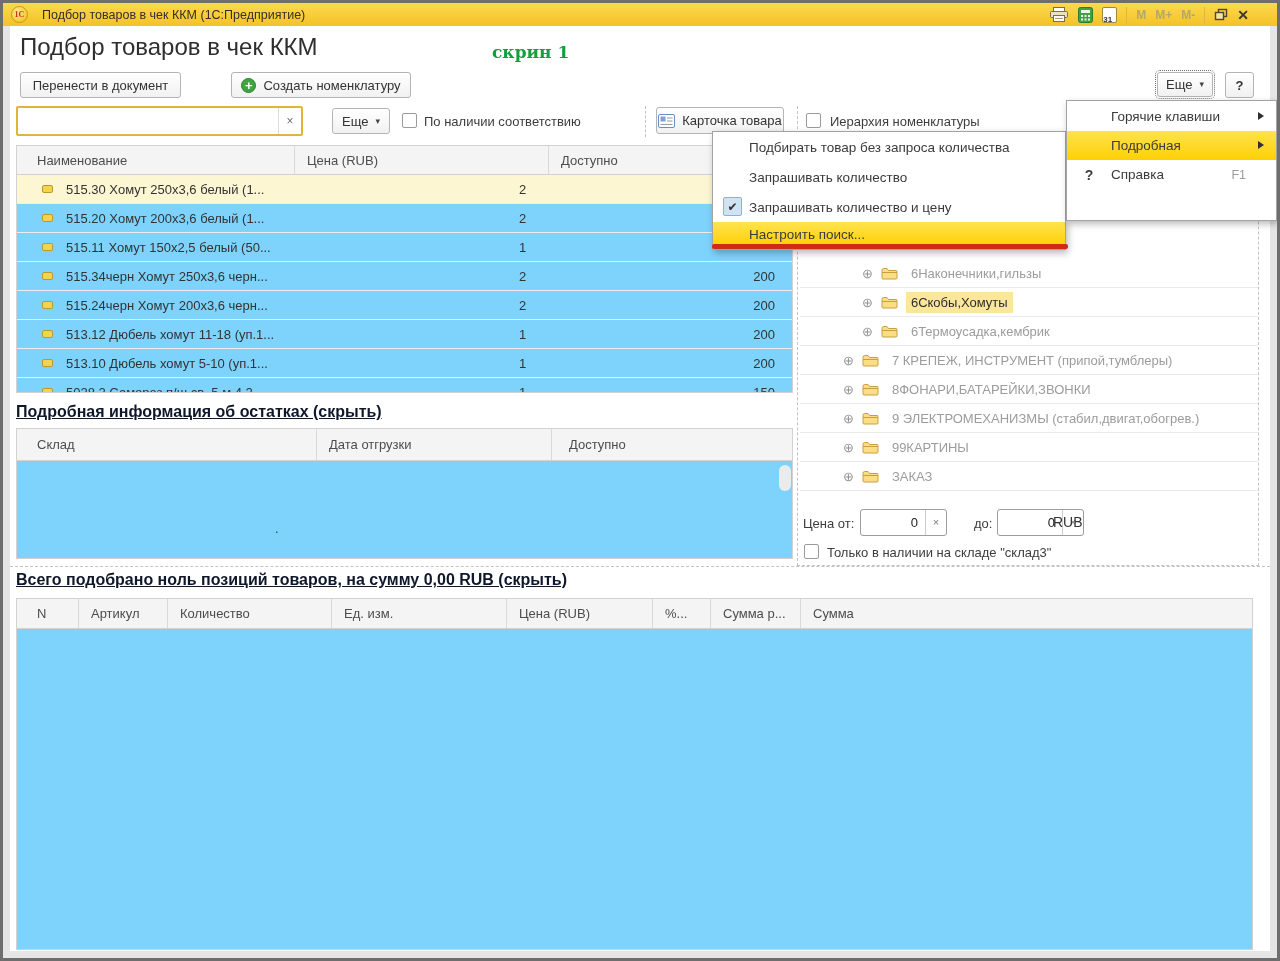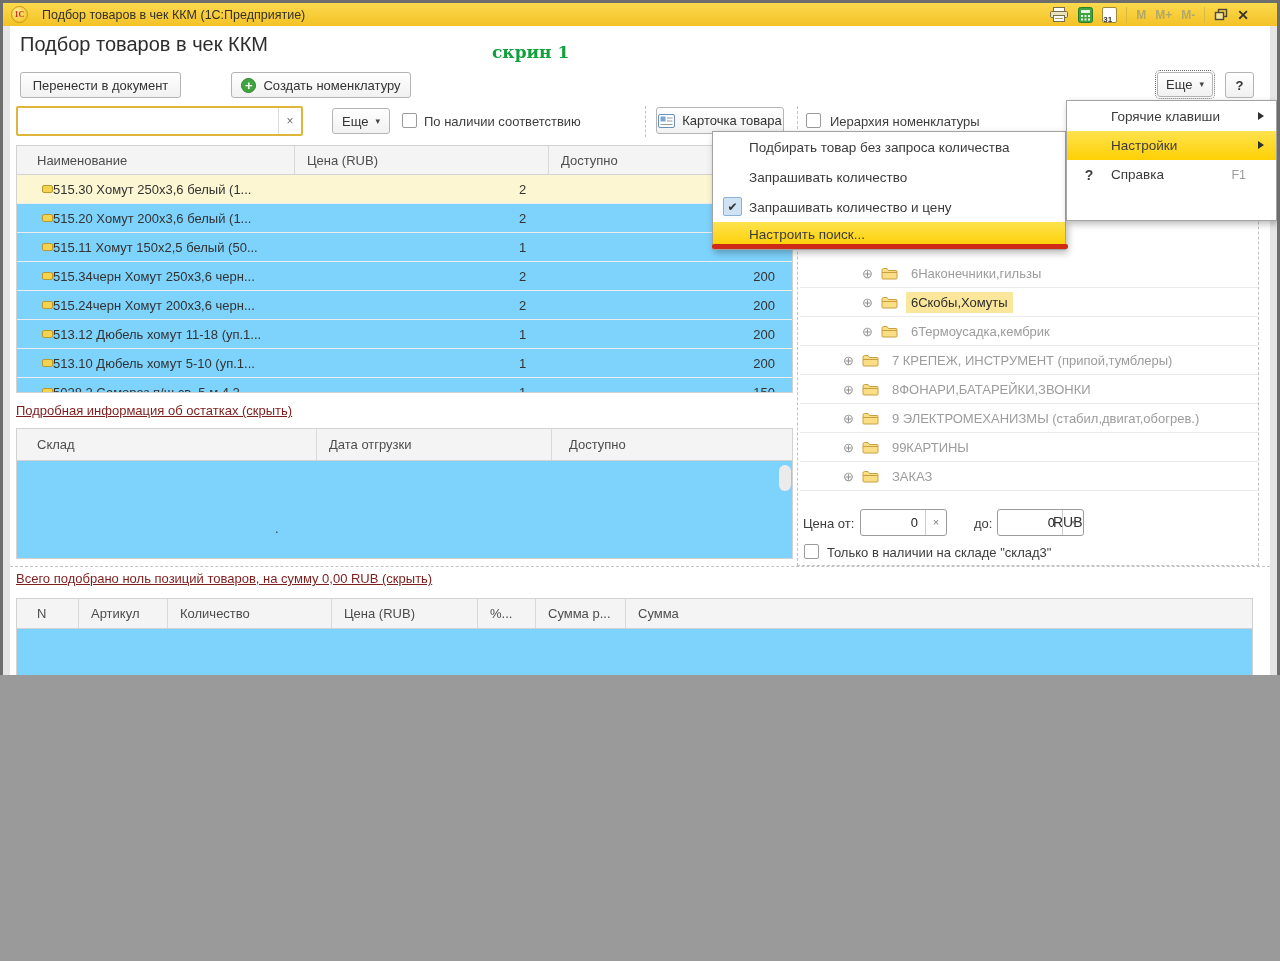--- a/index.html
+++ b/index.html
@@ -1,17 +1,17 @@
 <!DOCTYPE html>
 <html><head>
 <meta charset="utf-8">
 <style>
   * { margin:0; padding:0; box-sizing:border-box; }
   html,body { background:#9a9a9a; }
-  .stage { position:relative; width:1280px; height:675px; background:#e6e6e6;
+  .stage { position:relative; width:1280px; height:961px; background:#e6e6e6;
            font-family:"Liberation Sans", sans-serif; overflow:hidden;
            -webkit-font-smoothing:antialiased; }
   .edge { position:absolute; background:#6e6e6e; z-index:60; }
   .e-top{left:0;top:0;width:1280px;height:3px;}
   .e-bottom{left:0;top:958px;width:1280px;height:3px;}
   .e-left{left:0;top:0;width:3px;height:961px;}
   .e-right{left:1277px;top:0;width:3px;height:961px;}
 
   
   .titlebar{position:absolute;left:3px;top:3px;width:1274px;height:23px;
@@ -26,21 +26,21 @@
   .tb-sep{width:1px;height:16px;background:#d9b93e;}
   .tb-mem{font-size:12px;font-weight:bold;color:#b3a76a;letter-spacing:0;}
   .tb-cal{width:15px;height:16px;background:#fff;border:1px solid #9a8a3a;border-radius:2px;overflow:hidden;}
   .tb-cal-top{height:4px;background:#e0542a;}
   .tb-cal-num{font-size:8px;line-height:10px;text-align:center;color:#333;font-weight:bold;}
   .tb-close{font-size:14px;font-weight:bold;color:#3a372e;}
 
   
   .content{position:absolute;left:10px;top:26px;width:1260px;height:925px;background:#fff;}
 
-  .page-title{position:absolute;left:20px;top:33px;font-size:20px;color:#2e2e2e;white-space:nowrap;}
+  .page-title{position:absolute;left:20px;top:33px;font-size:24px;color:#2e2e2e;white-space:nowrap;}
   .annotation{position:absolute;left:492px;top:42px;font-size:17px;font-weight:bold;
     color:#12a03c;font-family:"DejaVu Serif","Liberation Serif",serif;white-space:nowrap;}
 
   .btn{position:absolute;display:flex;align-items:center;justify-content:center;gap:7px;
     background:linear-gradient(#ffffff,#f1f1f1);border:1px solid #b4b4b4;border-radius:3px;
     font-size:13px;color:#333;cursor:pointer;white-space:nowrap;}
   .caret{font-size:9px;color:#444;line-height:1;}
   .focused{outline:1px dotted #6f6f6f;outline-offset:1px;}
   .plus-icon{width:15px;height:15px;border-radius:50%;background:#3fa53f;border:1px solid #2e832e;
     color:#fff;font-size:13px;font-weight:bold;line-height:13px;text-align:center;}
@@ -58,26 +58,26 @@
   .vdash{position:absolute;border-left:1px dashed #c3c3c3;}
   .hdash{position:absolute;border-top:1px dashed #c3c3c3;}
 
   
   .tbl{position:absolute;background:#7dd3fc;border:1px solid #d2d2d2;overflow:hidden;}
   .thead{display:flex;background:#f4f4f4;border-bottom:1px solid #d2d2d2;color:#4d4d4d;font-size:13px;}
   .th{display:flex;align-items:center;padding-left:12px;border-right:1px solid #d9d9d9;white-space:nowrap;cursor:pointer;}
   .th:last-child{border-right:none;text-align:right;}
   .pt-row{display:flex;align-items:center;height:29px;border-bottom:1px solid #ededed;font-size:13px;color:#333;cursor:pointer;}
   .pt-row.selected{background:#fcf6d2;}
-  .pt-c1{width:278px;display:flex;align-items:center;padding-left:25px;white-space:nowrap;overflow:hidden;}
+  .pt-c1{width:278px;display:flex;align-items:center;gap:13px;padding-left:25px;white-space:nowrap;overflow:hidden;}
   .pt-c2{width:254px;text-align:right;padding-right:22px;}
   .pt-c3{width:244px;text-align:right;padding-right:17px;}
   .item-icon{flex:0 0 11px;width:11px;height:8px;background:#f5d34f;border:1px solid #b99a2e;border-radius:2px;}
 
-  .link{position:absolute;font-size:13px;font-weight:normal;color:#7f1d1d;
+  .link{position:absolute;font-size:16px;font-weight:bold;color:#0f172a;
     text-decoration:underline;white-space:nowrap;cursor:pointer;}
 
   .mid-scroll{position:absolute;left:762px;top:36px;width:12px;height:26px;background:#ebebeb;border-radius:6px;}
   .mid-dot{position:absolute;left:258px;top:92px;font-size:13px;color:#444;}
 
   
   .right-panel{position:absolute;left:797px;top:106px;width:462px;height:460px;
     border:1px dashed #c3c3c3;border-top:none;}
   .tree-row{position:absolute;left:800px;width:458px;height:29px;display:flex;align-items:center;gap:8px;
     border-bottom:1px solid #eaeaea;font-size:13px;color:#9c9c9c;cursor:pointer;white-space:nowrap;}
@@ -301,20 +301,21 @@
 
   <div class="hdash" style="left:10px;top:566px;width:1260px;"></div>
 
   <a class="link" style="left:16px;top:571px;">Всего подобрано ноль позиций товаров, на сумму 0,00 RUB (скрыть)</a>
 
   <div class="tbl" style="left:16px;top:598px;width:1237px;height:352px;">
     <div class="thead" style="height:30px;">
       <div class="th" style="width:62px;padding-left:20px;">N</div>
       <div class="th" style="width:89px;">Артикул</div>
       <div class="th" style="width:164px;">Количество</div>
+      <div class="th" style="width:175px;">Ед. изм.</div>
       <div class="th" style="width:146px;">Цена (RUB)</div>
       <div class="th" style="width:58px;">%...</div>
       <div class="th" style="width:90px;">Сумма р...</div>
       <div class="th" style="width:158px;">Сумма</div>
     </div>
   </div>
 
   <div class="tree-row lvl2" style="top:259px;">
     <span class="expand-icon">⊕</span>
     <svg width="17" height="13">
@@ -411,21 +412,21 @@
     </div>
     <div class="redline"></div>
   </div>
 
   <div class="menu morem">
     <div class="menu-item">
       <span>Горячие клавиши</span>
       <span class="subarrow"></span>
     </div>
     <div class="menu-item hl">
-      <span>Настройки</span>
+      <span>Подробная</span>
       <span class="subarrow"></span>
     </div>
     <div class="menu-item">
       <span class="micon q-ico">?</span>
       <span>Справка</span>
       <span class="shortcut">F1</span>
     </div>
   </div>
 
 </div>

